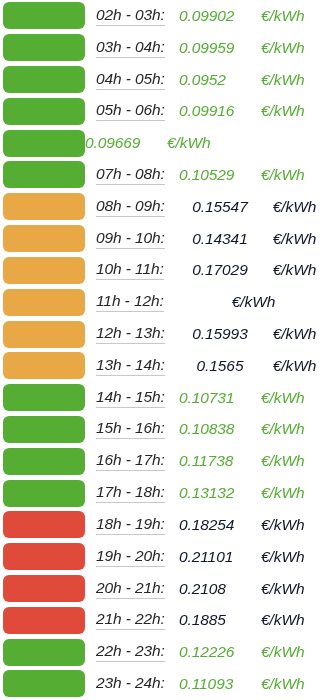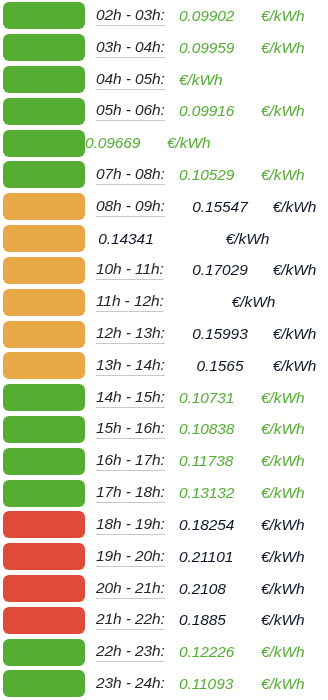--- a/index.html
+++ b/index.html
@@ -118,20 +118,21 @@
       </div>
       <div class="label-cell"><span class="label-text">03h - 04h:</span></div>
       <div class="value-cell">0.09959</div>
       <div class="unit-cell">€/kWh</div>
     </div>
     <div class="price-row lvl-low">
       <div class="bar-cell">
         <div class="bar"></div>
       </div>
       <div class="label-cell"><span class="label-text">04h - 05h:</span></div>
+      <div class="value-cell">0.0952</div>
       <div class="unit-cell">€/kWh</div>
     </div>
     <div class="price-row lvl-low">
       <div class="bar-cell">
         <div class="bar"></div>
       </div>
       <div class="label-cell"><span class="label-text">05h - 06h:</span></div>
       <div class="value-cell">0.09916</div>
       <div class="unit-cell">€/kWh</div>
     </div>
@@ -155,20 +156,21 @@
         <div class="bar"></div>
       </div>
       <div class="label-cell"><span class="label-text">08h - 09h:</span></div>
       <div class="value-cell">0.15547</div>
       <div class="unit-cell">€/kWh</div>
     </div>
     <div class="price-row lvl-medium">
       <div class="bar-cell">
         <div class="bar"></div>
       </div>
+      <div class="label-cell"><span class="label-text">09h - 10h:</span></div>
       <div class="value-cell">0.14341</div>
       <div class="unit-cell">€/kWh</div>
     </div>
     <div class="price-row lvl-medium">
       <div class="bar-cell">
         <div class="bar"></div>
       </div>
       <div class="label-cell"><span class="label-text">10h - 11h:</span></div>
       <div class="value-cell">0.17029</div>
       <div class="unit-cell">€/kWh</div>

